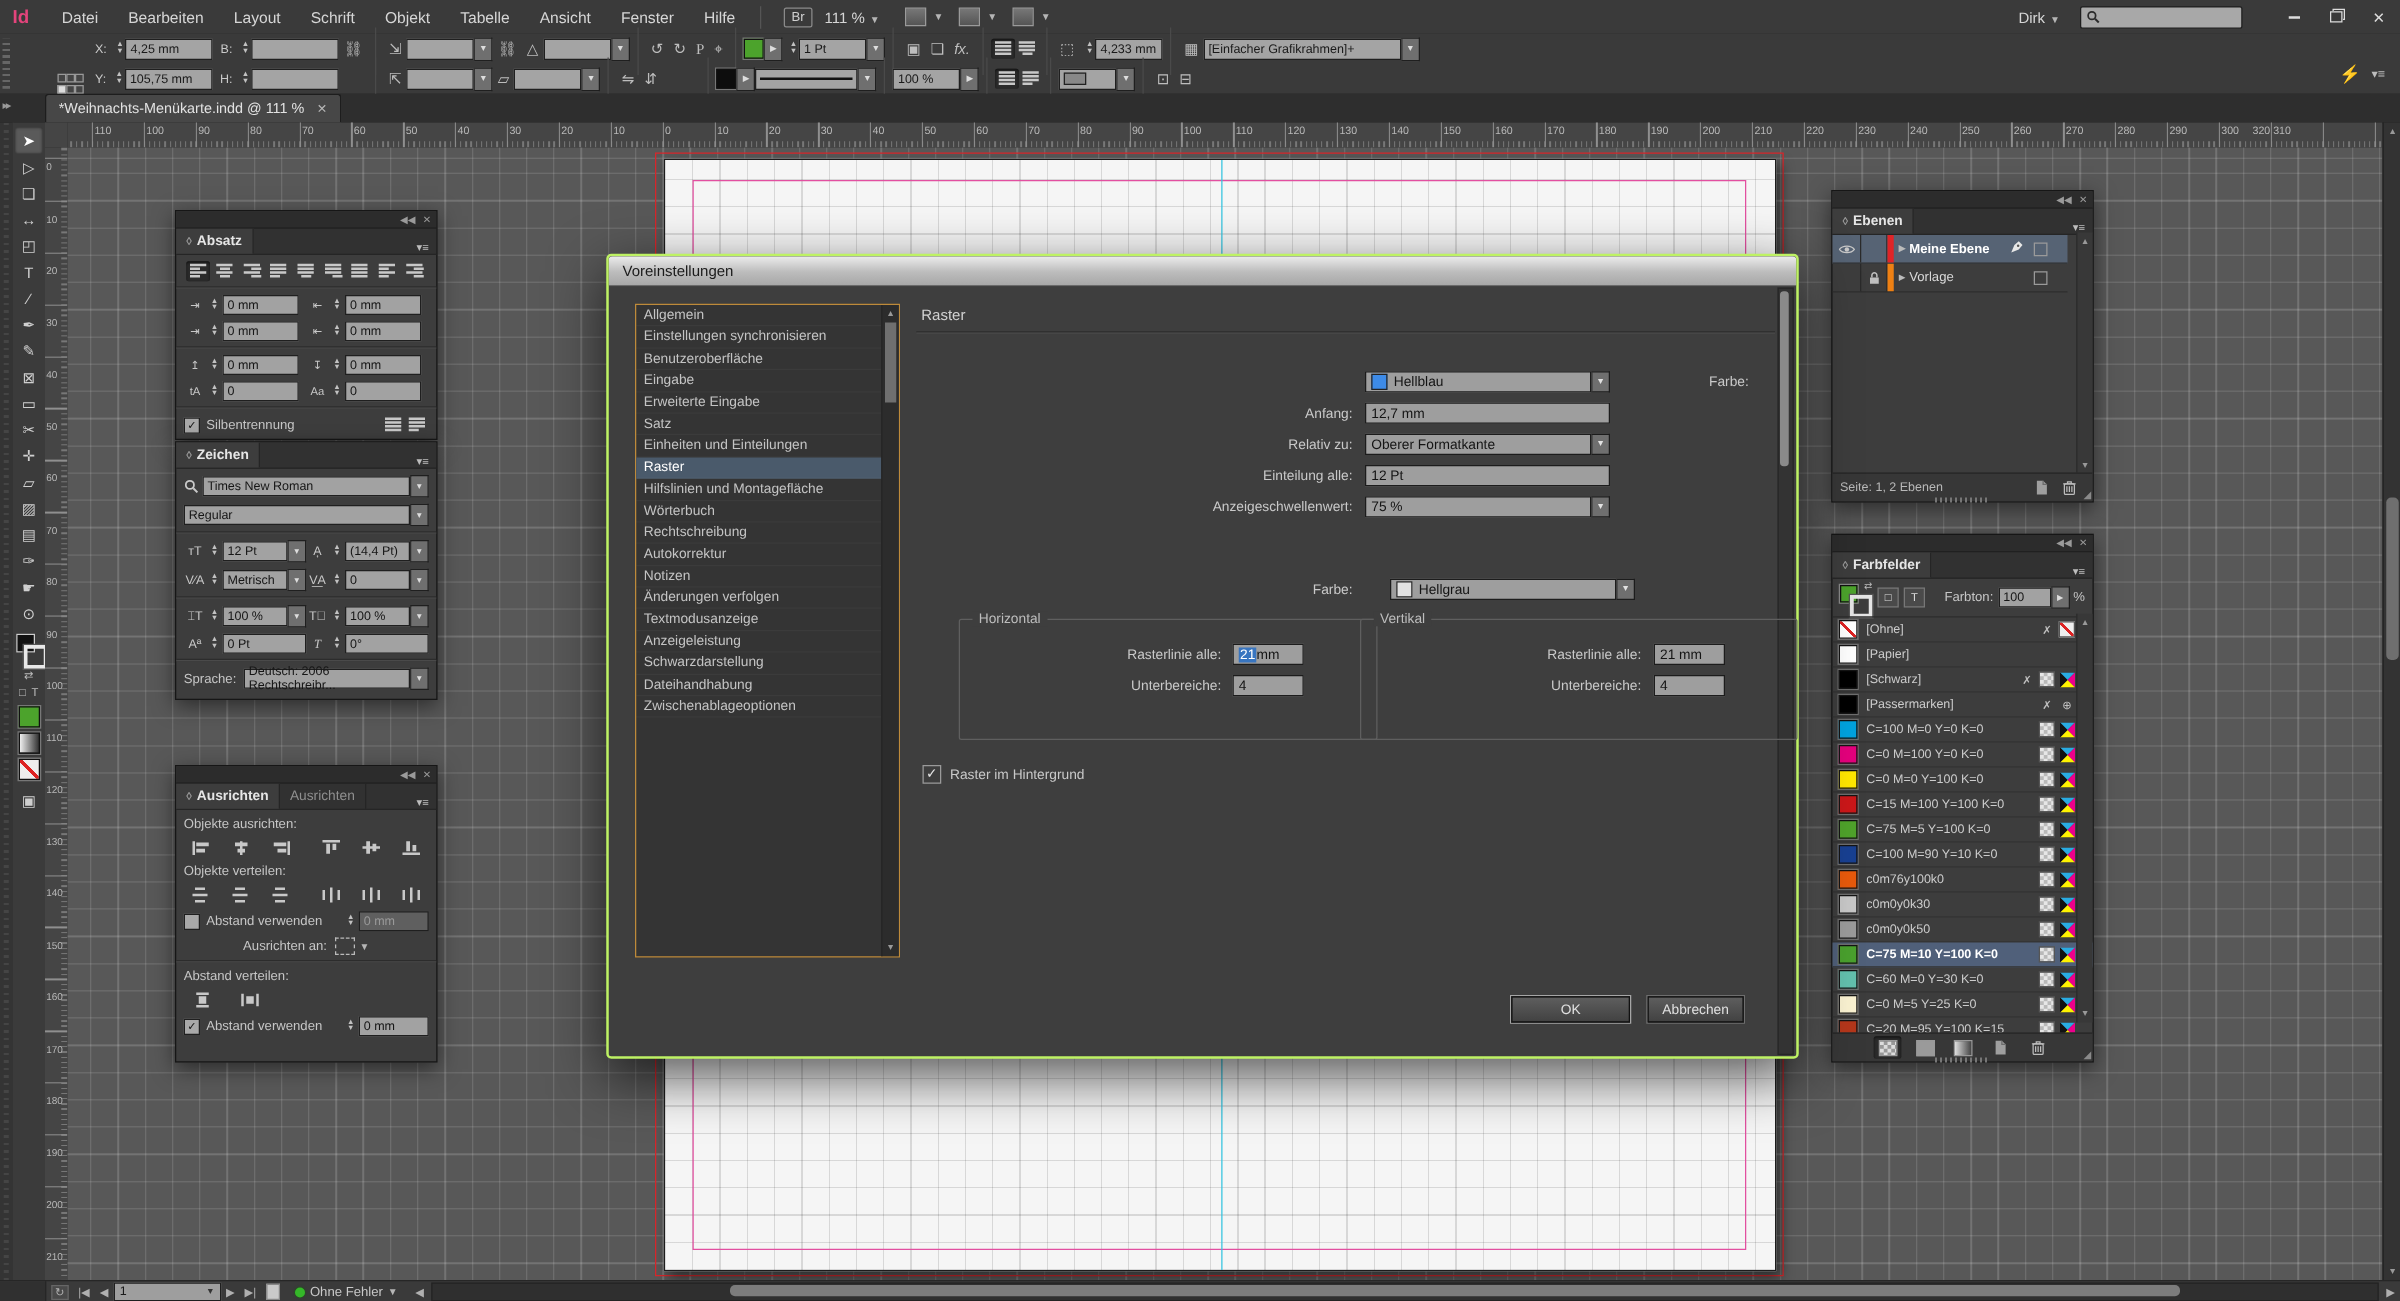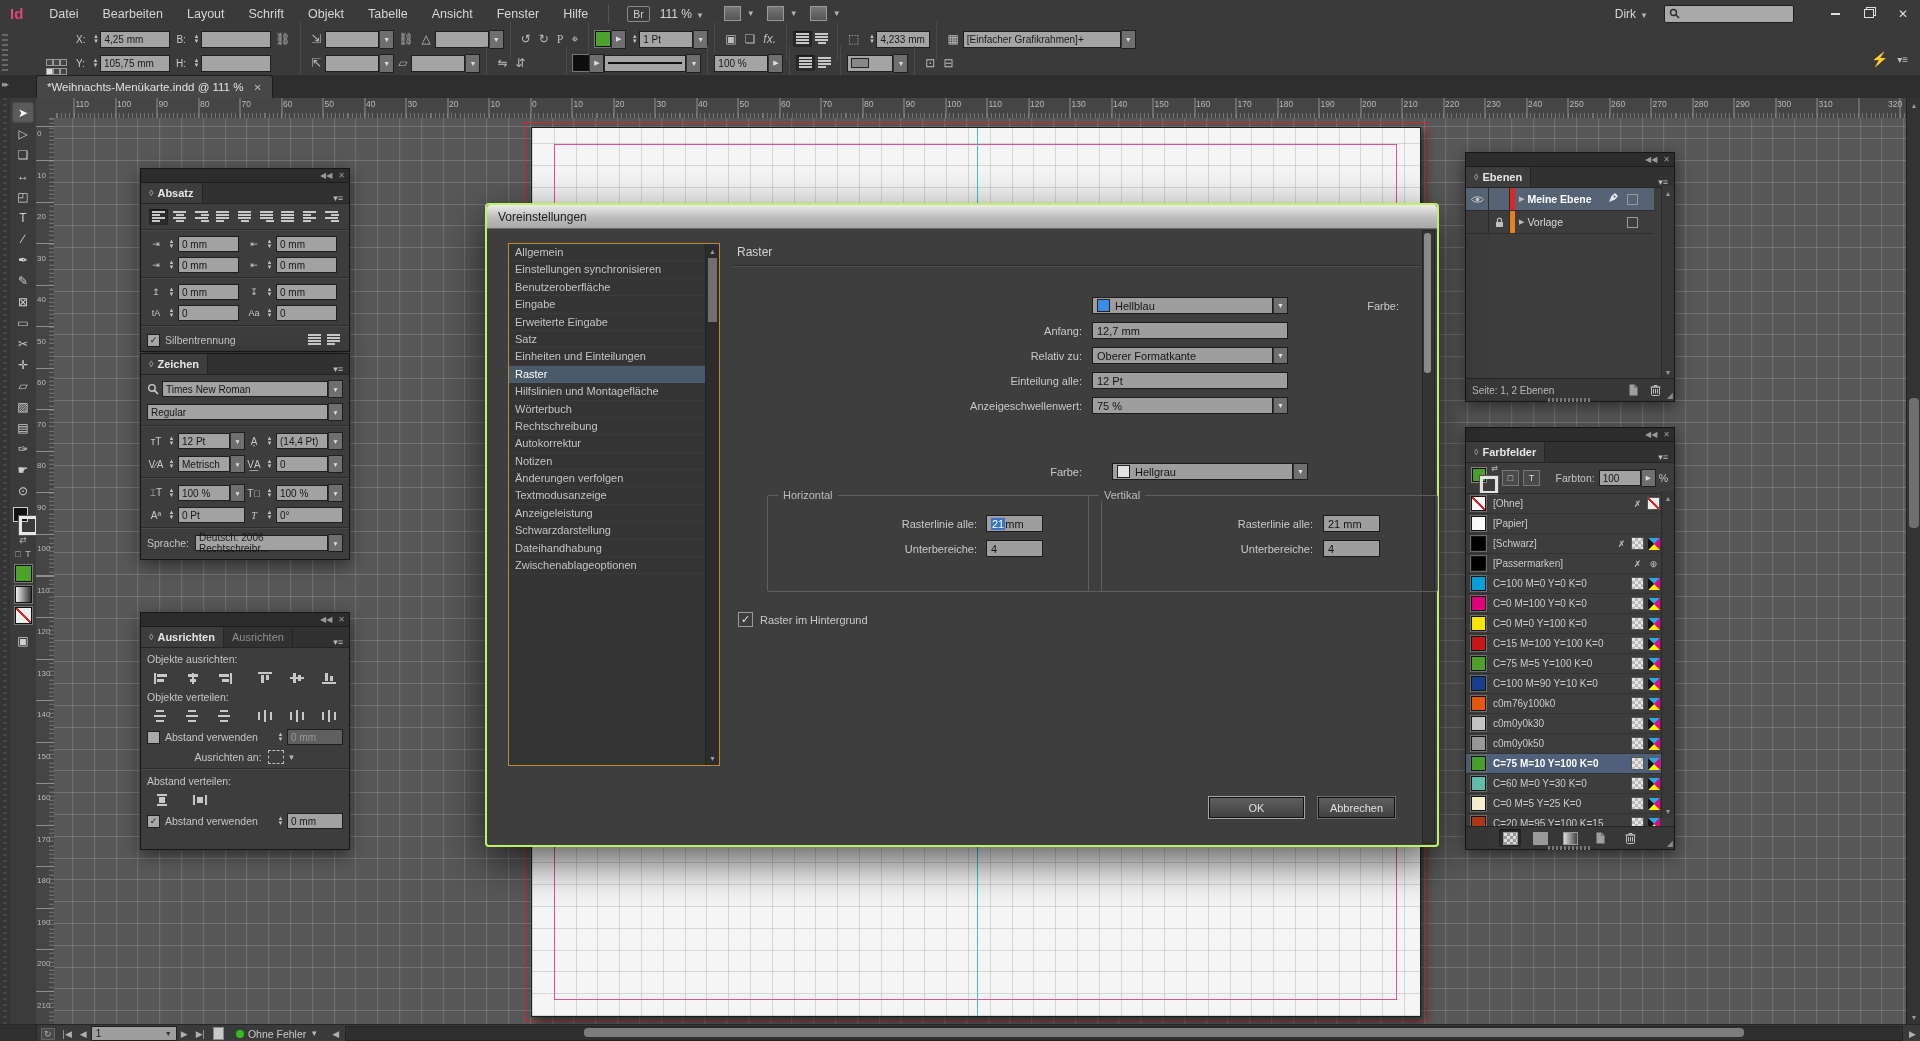--- a/index.html
+++ b/index.html
@@ -508,21 +508,21 @@
       <span class="rh-num" style="left: 1391px;">220</span>
       <span class="rh-num" style="left: 1432.5px;">230</span>
       <span class="rh-num" style="left: 1474px;">240</span>
       <span class="rh-num" style="left: 1515.5px;">250</span>
       <span class="rh-num" style="left: 1557px;">260</span>
       <span class="rh-num" style="left: 1598.5px;">270</span>
       <span class="rh-num" style="left: 1640px;">280</span>
       <span class="rh-num" style="left: 1681.5px;">290</span>
       <span class="rh-num" style="left: 1723px;">300</span>
       <span class="rh-num" style="left: 1764.5px;">310</span>
-      <span class="rh-num" style="left: 1834px;">320</span>
+      <span class="rh-num" style="left: 1748px;">320</span>
     </div>
   <div id="ruler-v">
       <span class="rv-num" style="top: 11px;">0</span>
       <span class="rv-num" style="top: 52.5px;">10</span>
       <span class="rv-num" style="top: 94px;">20</span>
       <span class="rv-num" style="top: 135.5px;">30</span>
       <span class="rv-num" style="top: 177px;">40</span>
       <span class="rv-num" style="top: 218.5px;">50</span>
       <span class="rv-num" style="top: 260px;">60</span>
       <span class="rv-num" style="top: 301.5px;">70</span>

